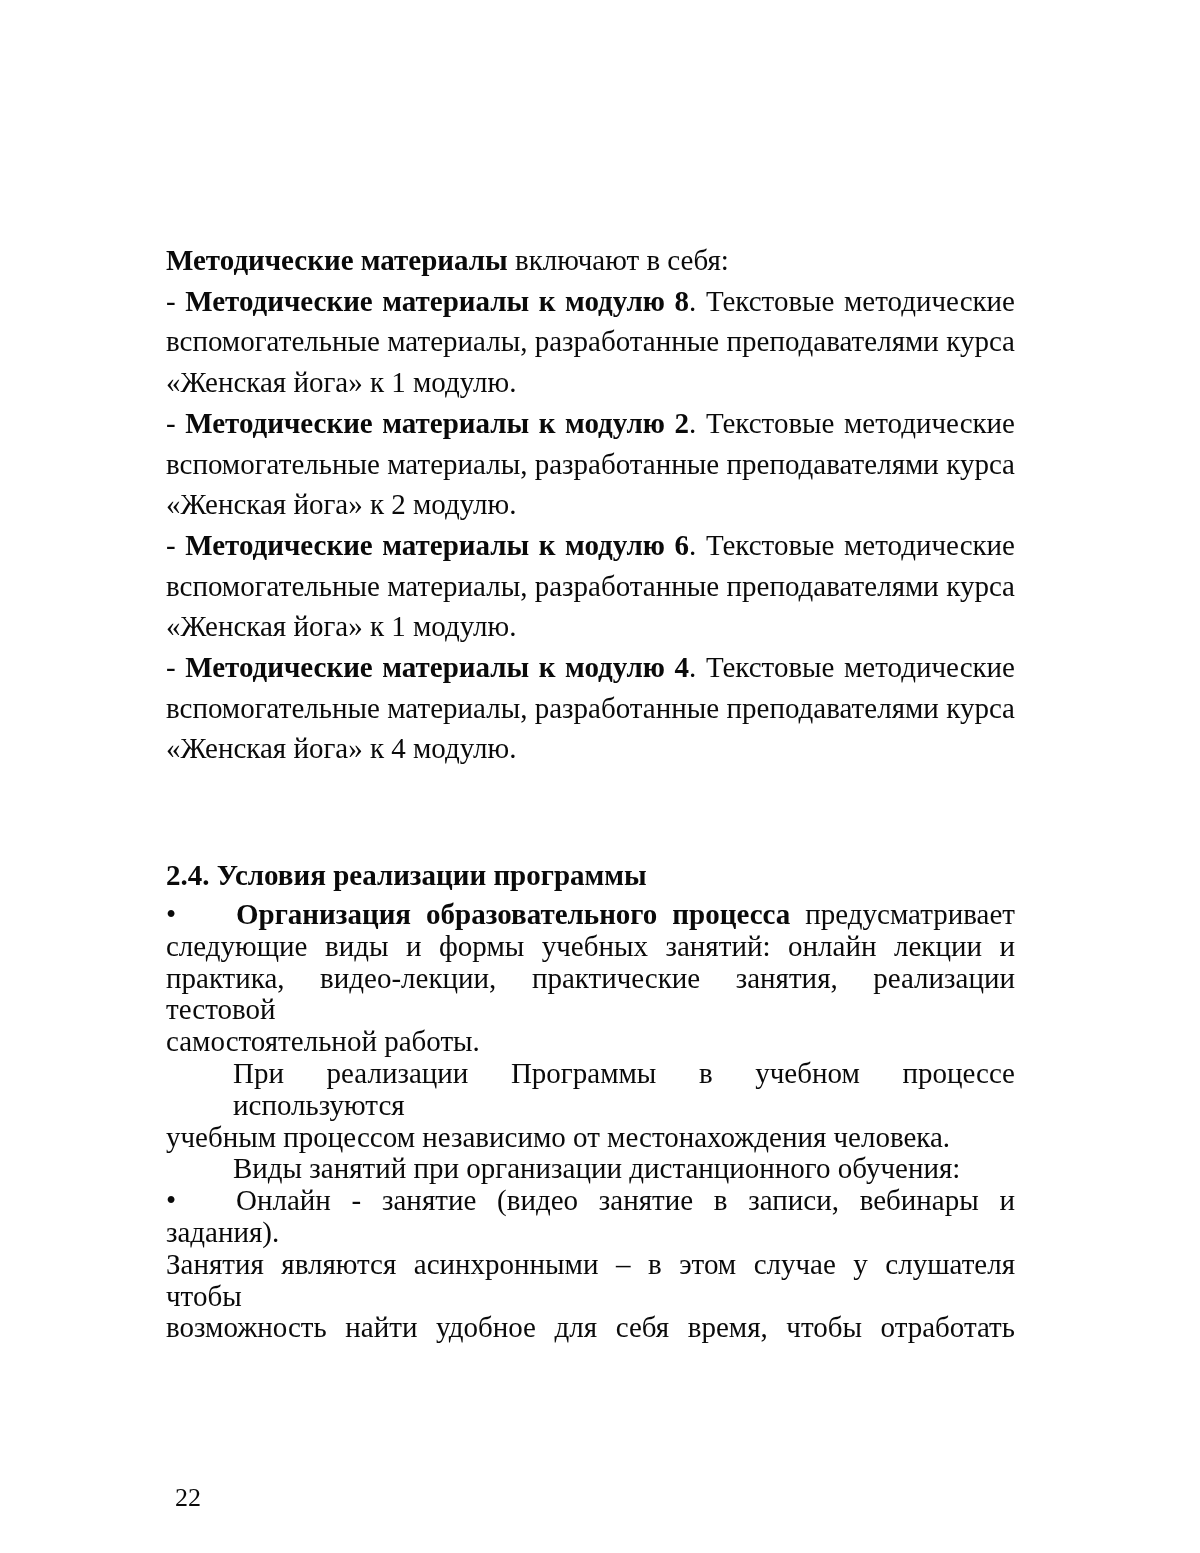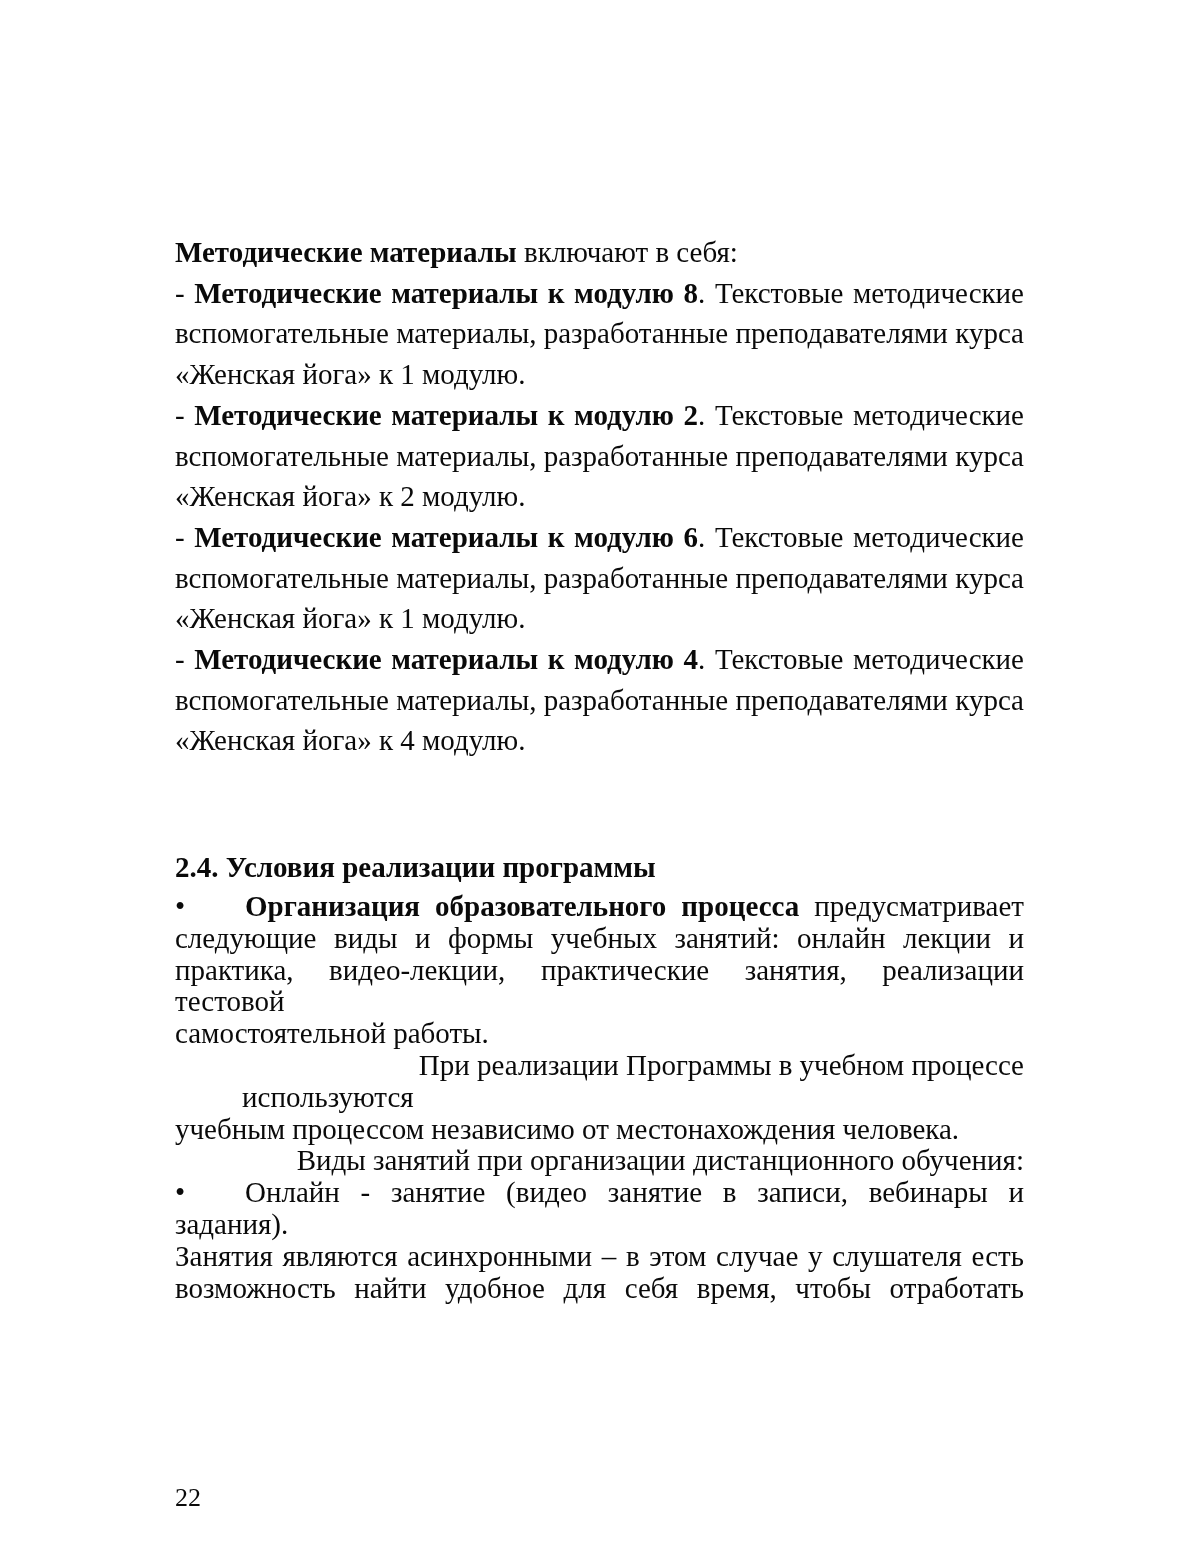--- a/index.html
+++ b/index.html
@@ -12,42 +12,43 @@
     font-family: "Liberation Serif", "DejaVu Serif", serif;
     color: #0a0a0a;
   }
   .page {
     position: absolute;
     inset: 0;
     background: #ffffff;
   }
   .block {
     position: absolute;
-    left: 175px;
+    left: 166px;
     width: 849px;
     font-size: 29px;
+    margin-top: 8px;
   }
   
   .s1 { top: 232px; }
   .s1 .line { line-height: 40.7px; }
   
   .s2 { top: 847px; }
   .s2 .line { line-height: 31.8px; }
   .s2 .heading {
     line-height: 40px;
     font-weight: bold;
     margin-bottom: 4px;
   }
   .line { white-space: normal; }
   .just {
     text-align: justify;
     text-align-last: justify;
   }
   .left { text-align: left; }
-  .indent { padding-left: 67px; text-align: right; }
+  .indent { padding-left: 67px; }
   .bullet {
     display: inline-block;
     width: 70px;
     text-align: left;
   }
   b { font-weight: bold; }
   .pagenum {
     position: absolute;
     left: 175px;
     top: 1446px;
@@ -107,21 +108,21 @@
 
     <div>
       <div class="line just indent">При реализации Программы в учебном процессе используются</div>
       <div class="line left">учебным процессом независимо от местонахождения человека.</div>
     </div>
 
     <div class="line left indent">Виды занятий при организации дистанционного обучения:</div>
 
     <div>
       <div class="line just"><span class="bullet"><span>•</span></span><span>Онлайн - занятие (видео занятие в записи, вебинары и задания).</span></div>
-      <div class="line just">Занятия являются асинхронными – в этом случае у слушателя есть</div>
+      <div class="line just">Занятия являются асинхронными – в этом случае у слушателя чтобы</div>
       <div class="line just">возможность найти удобное для себя время, чтобы отработать</div>
     </div>
 
   </div>
 
   <div class="pagenum">22</div>
 
 </div>
 
 </body></html>

